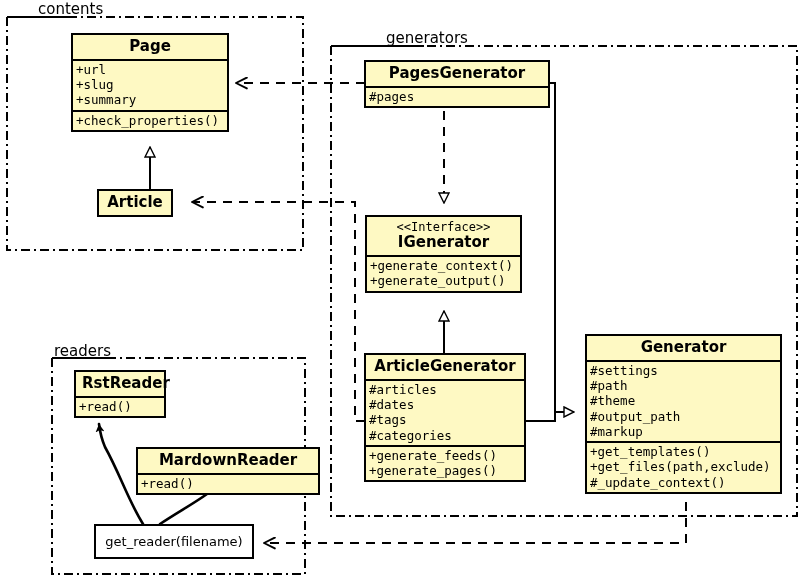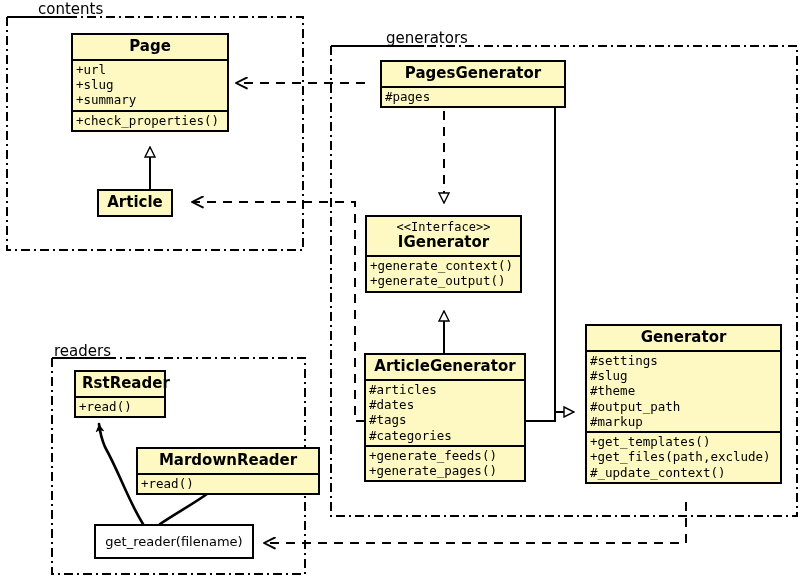--- a/index.html
+++ b/index.html
@@ -181,21 +181,21 @@
     <div class="uml-sep"></div>
     <div class="uml-comp">
       <div class="uml-item">+check_properties()</div>
     </div>
   </div>
 
   <div class="uml-class" style="left:97px; top:189px; width:76px;">
     <div class="uml-head">Article</div>
   </div>
 
-  <div class="uml-class" style="left:364px; top:60px; width:186px;margin-left:16px;">
+  <div class="uml-class" style="left:364px; top:60px; width:186px;">
     <div class="uml-head">PagesGenerator</div>
     <div class="uml-sep"></div>
     <div class="uml-comp">
       <div class="uml-item">#pages</div>
     </div>
   </div>
 
   <div class="uml-class" style="left:364px; top:353px; width:162px;">
     <div class="uml-head">ArticleGenerator</div>
     <div class="uml-sep"></div>
@@ -217,26 +217,26 @@
       <span class="uml-stereo">&lt;&lt;Interface&gt;&gt;</span>
       <span>IGenerator</span>
     </div>
     <div class="uml-sep"></div>
     <div class="uml-comp">
       <div class="uml-item">+generate_context()</div>
       <div class="uml-item">+generate_output()</div>
     </div>
   </div>
 
-  <div class="uml-class" style="left:585px; top:324px; width:197px;">
+  <div class="uml-class" style="left:585px; top:334px; width:197px;">
     <div class="uml-head">Generator</div>
     <div class="uml-sep"></div>
     <div class="uml-comp">
       <div class="uml-item">#settings</div>
-      <div class="uml-item">#slug</div>
+      <div class="uml-item">#path</div>
       <div class="uml-item">#theme</div>
       <div class="uml-item">#output_path</div>
       <div class="uml-item">#markup</div>
     </div>
     <div class="uml-sep"></div>
     <div class="uml-comp">
       <div class="uml-item">+get_templates()</div>
       <div class="uml-item">+get_files(path,exclude)</div>
       <div class="uml-item">#_update_context()</div>
     </div>

